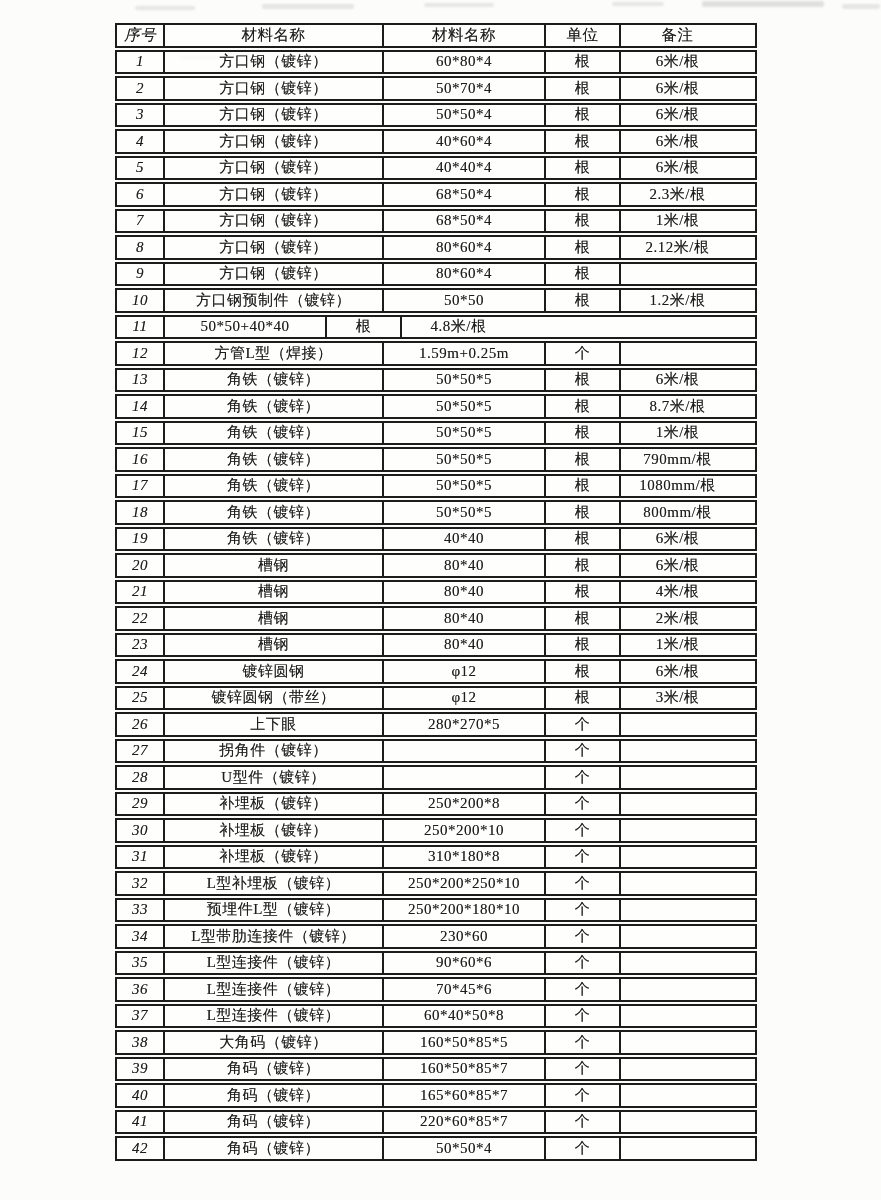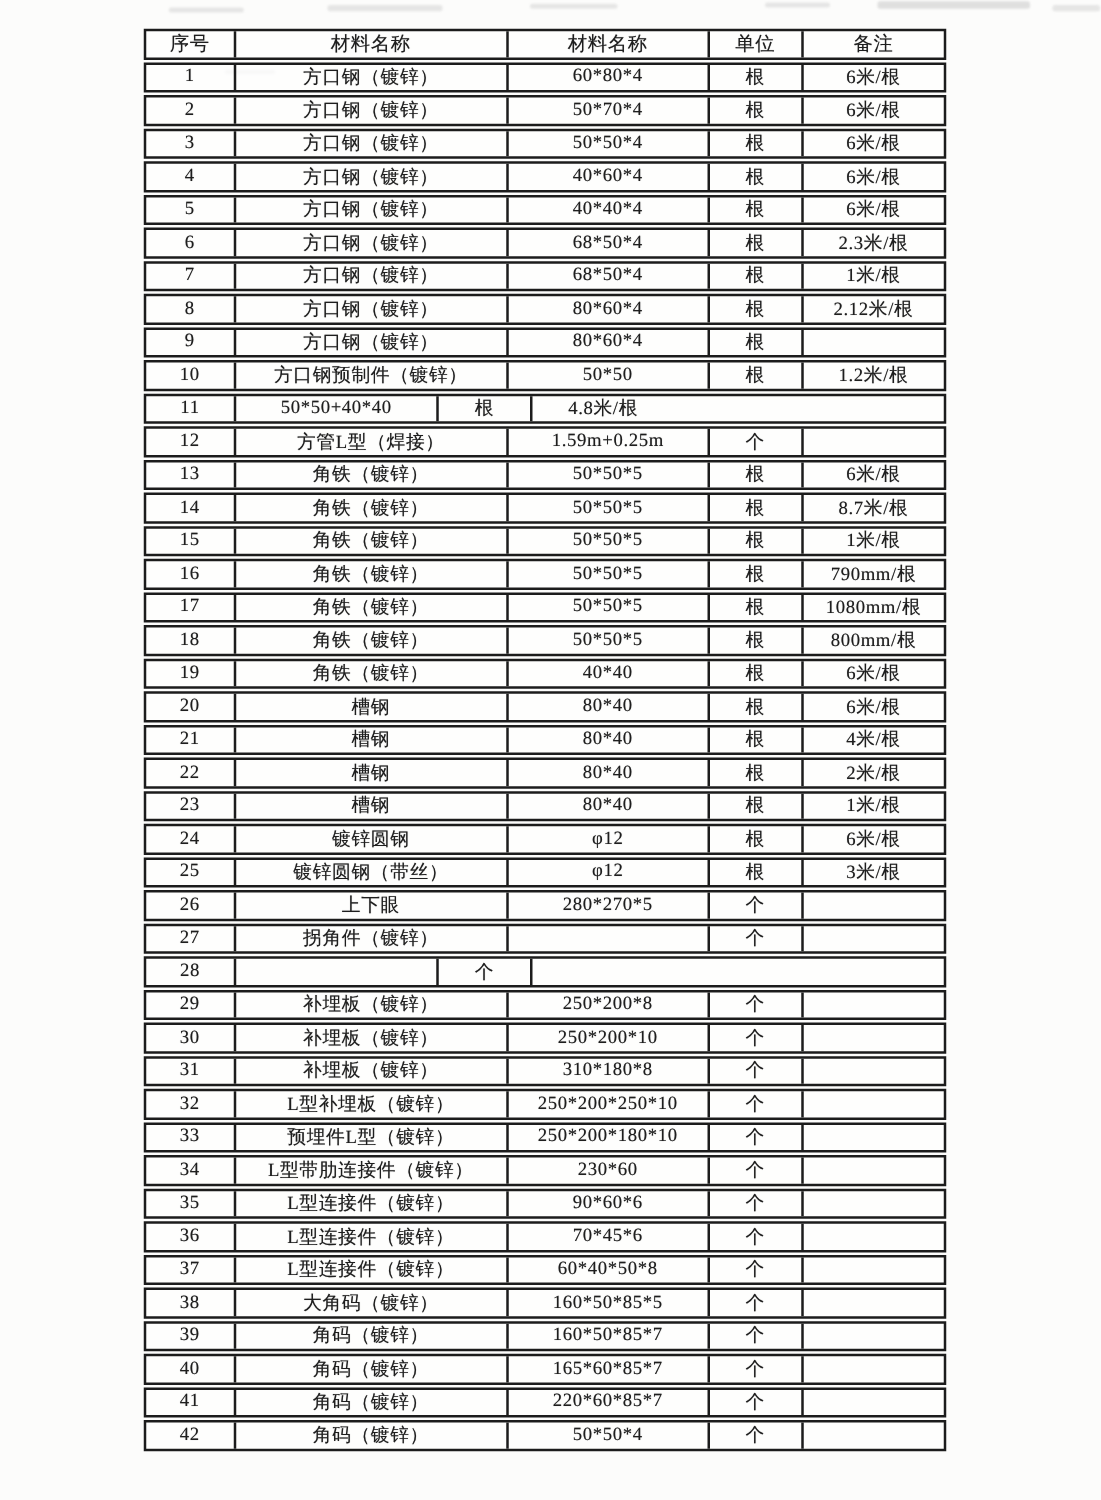--- a/index.html
+++ b/index.html
@@ -51,21 +51,21 @@
     box-sizing: border-box;
     display: flex;
     align-items: center;
     justify-content: center;
     font-size: 15px;
     letter-spacing: 0.5px;
     white-space: nowrap;
     overflow: hidden;
     text-shadow: 0 0 0.6px rgba(30, 30, 30, 0.55);
   }
-  .c-no   { width: 70px; }
+  .c-no   { width: 46px; font-style: italic; }
   .c-name { width: 219px; border-left: 2px solid #1c1c1c; }
   .c-spec { width: 162px; border-left: 2px solid #1c1c1c; }
   .c-unit { width: 75px;  border-left: 2px solid #1c1c1c; text-align: right; }
   .c-note { width: 115px; border-left: 2px solid #1c1c1c; }
   .header-row .cell { font-size: 15.5px; }
 </style>
 </head>
 <body>
 
 <div class="page">
@@ -297,20 +297,21 @@
   <div class="row">
     <div class="cell c-no">27</div>
     <div class="cell c-name">拐角件（镀锌）</div>
     <div class="cell c-spec"></div>
     <div class="cell c-unit">个</div>
     <div class="cell c-note"></div>
   </div>
 
   <div class="row">
     <div class="cell c-no">28</div>
+    <div class="cell c-name">U型件（镀锌）</div>
     <div class="cell c-spec"></div>
     <div class="cell c-unit">个</div>
     <div class="cell c-note"></div>
   </div>
 
   <div class="row">
     <div class="cell c-no">29</div>
     <div class="cell c-name">补埋板（镀锌）</div>
     <div class="cell c-spec">250*200*8</div>
     <div class="cell c-unit">个</div>

